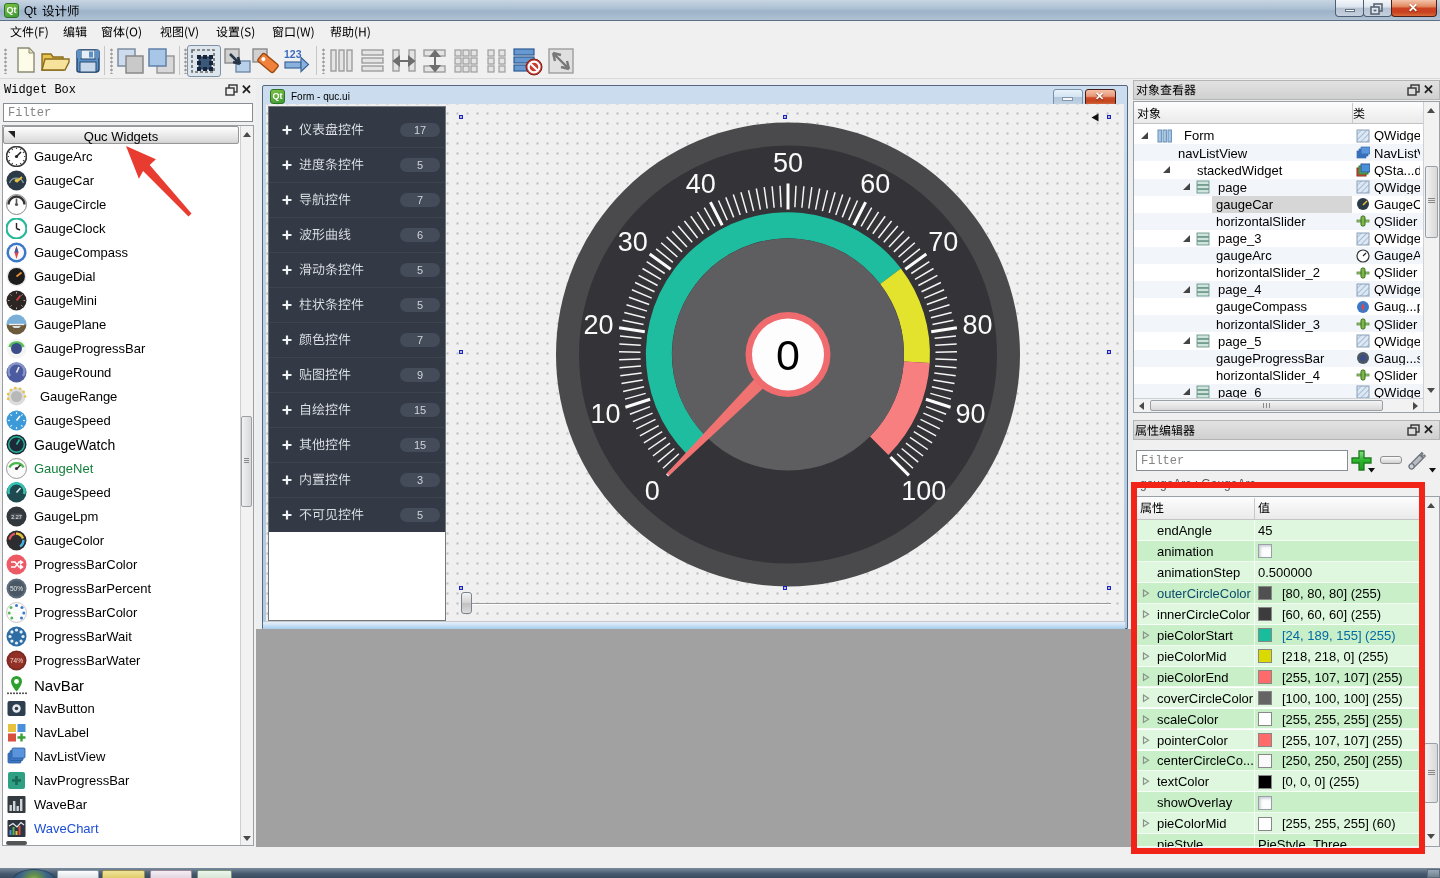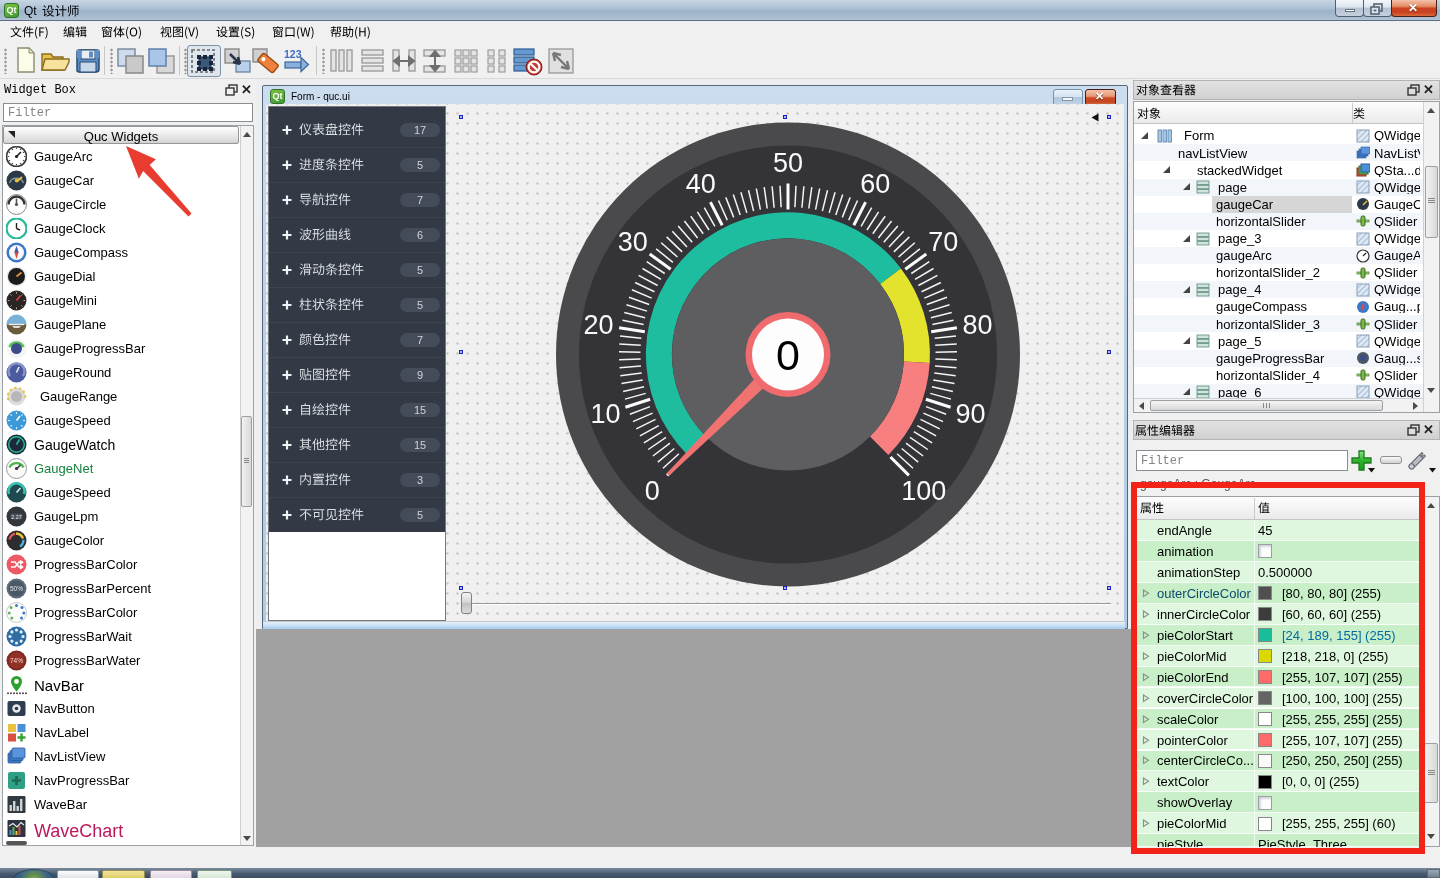--- a/index.html
+++ b/index.html
@@ -443,21 +443,21 @@
 <svg class="ab" style="left:6px;top:818.0px" width="21" height="21">
     <rect x="1.5" y="2" width="18" height="17" rx="1" fill="#2f3540"></rect>
     <g>
       <rect x="3.5" y="12" width="2" height="5" fill="#4a90d8"></rect>
       <rect x="6.5" y="9" width="2" height="8" fill="#58b858"></rect>
       <rect x="9.5" y="13" width="2" height="4" fill="#e8c23c"></rect>
       <rect x="12.5" y="8" width="2" height="9" fill="#d85040"></rect>
     </g>
     <path d="M3 8 L7 5.5 L11 9 L15 4.5 L18 7" stroke="#e8e8e8" stroke-width="1.2" fill="none"></path>
   </svg>
-<div class="tx" style="left:34px;top:822.0px;font-size:18px;color:#be185d">WaveChart</div>
+<div class="tx" style="left:34px;top:822.0px;font-size:13px;color:#1d4ed8">WaveChart</div>
 <div class="ab" style="left:6px;top:841px;width:21px;height:4px;border-radius:2px;background:#555"></div>
 
 <div class="ab" style="left:256px;top:79px;width:877px;height:770px;background:#eceef0"></div>
 <div class="ab" style="left:256px;top:629px;width:877px;height:220px;background:#a1a1a1"></div>
 
 <div class="ab" style="left:262px;top:85px;width:866px;height:544px;background:linear-gradient(180deg,#cbddee 0%,#bdd2e6 40%,#b2c9e0 100%);border:1px solid #55677c;border-radius:2px 2px 0 0"></div>
 <div class="ab" style="left:270px;top:89px;width:15px;height:15px;border-radius:3px;background:linear-gradient(160deg,#7ec043,#3e9a36);border:1px solid #2d7428;color:#fff;font-size:9px;font-weight:bold;text-align:center;line-height:13px">Qt</div>
 <div class="tx" style="left:291px;top:92px;font-size:10px;color:#000">Form - quc.ui</div>
 
 <div class="ab" style="left:1053px;top:89px;width:30px;height:17px;background:linear-gradient(180deg,#e8f2fa 0%,#d4e4f2 45%,#b2c8dc 50%,#c2d4e4 100%);border:1px solid #7990a8;border-radius:3px"></div>

